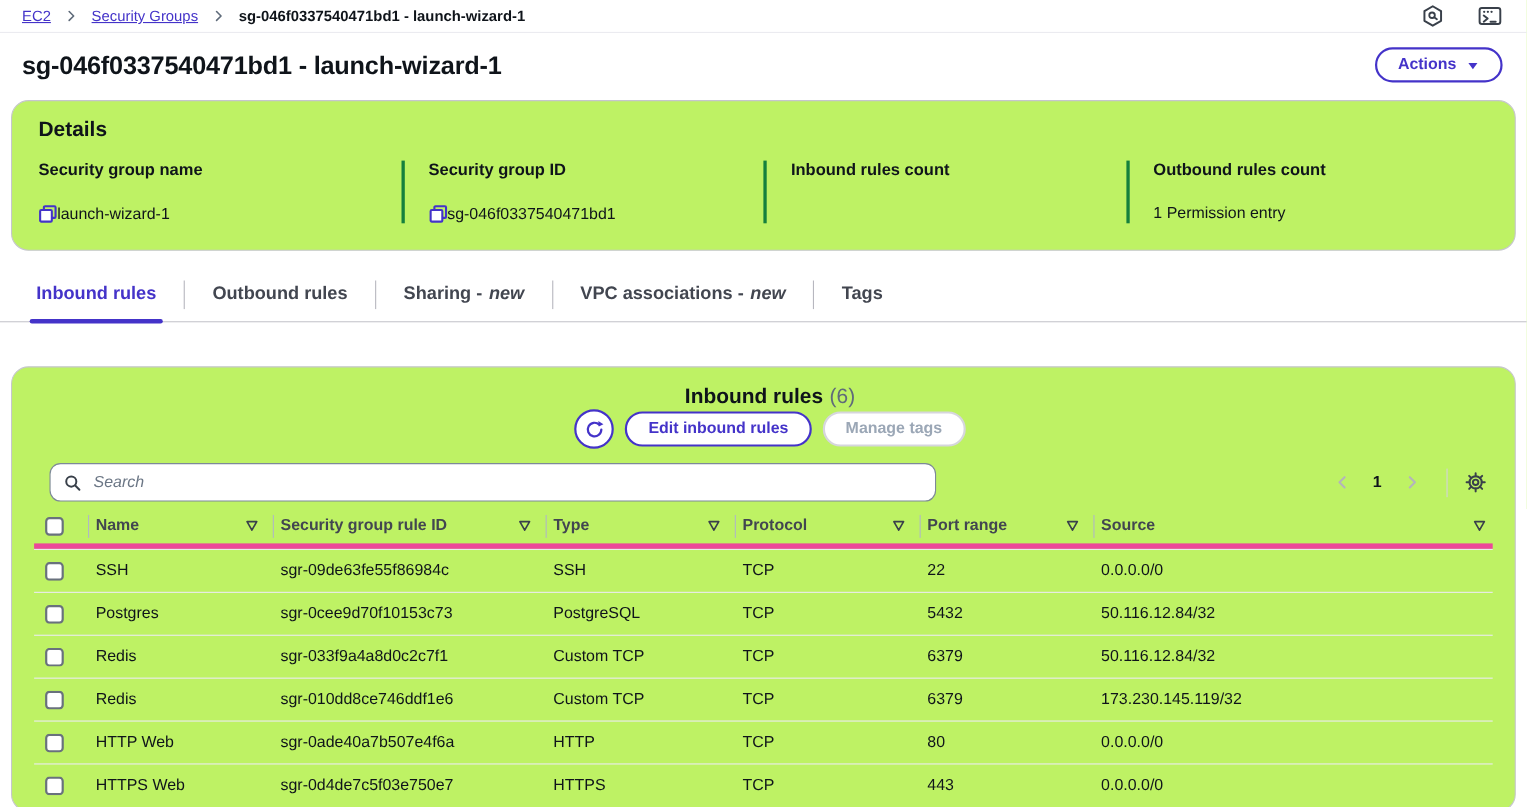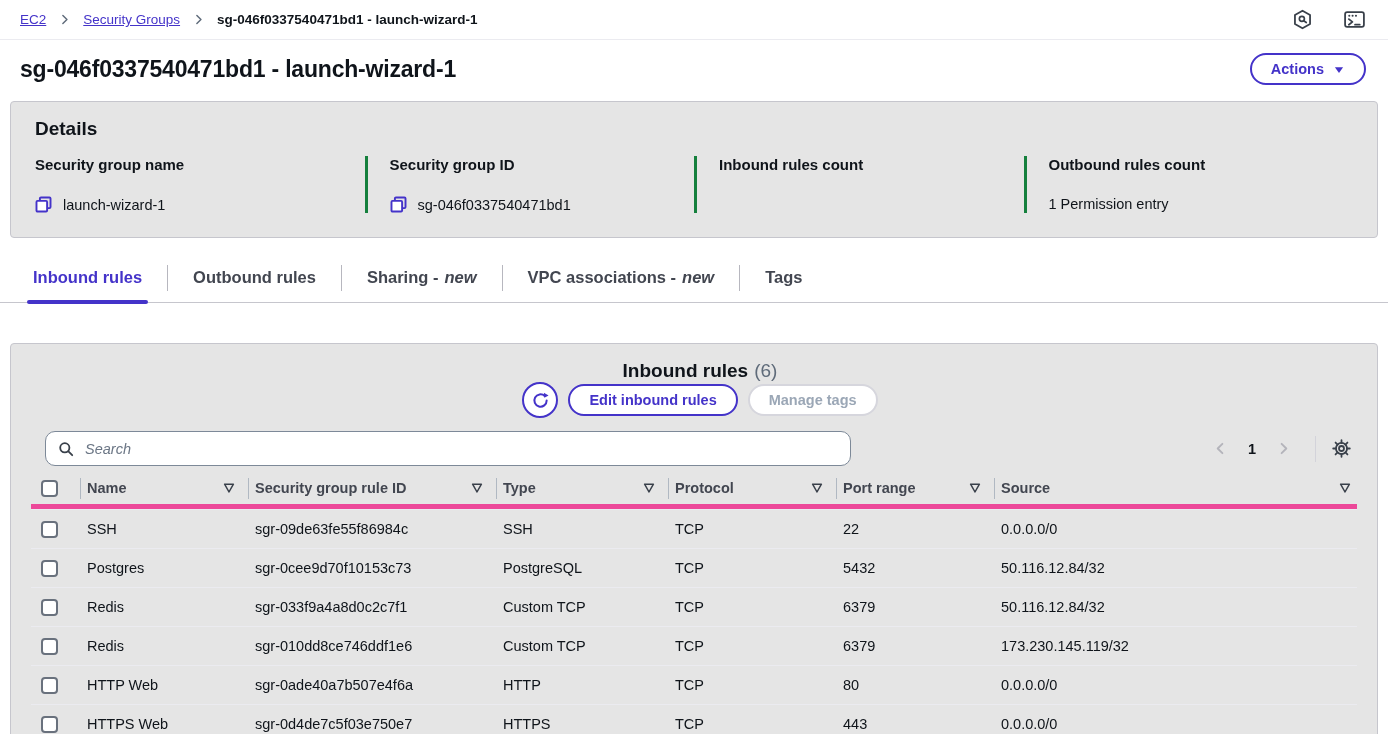--- a/index.html
+++ b/index.html
@@ -4,43 +4,43 @@
 <style>
   :root { --accent:#4433c9; --ink:#0f141a; --ink2:#424650; --gray:#5f6b7a; --border:#c6c6cd; --hair:#ebebf0; }
   * { box-sizing:border-box; }
   html,body { margin:0; padding:0; }
   body {
     width:1388px; height:734px; overflow:hidden; background:#fff;
     font-family:"Liberation Sans", sans-serif; color:var(--ink);
   }
   svg { display:block; }
   
-  .crumbbar { height:40px; display:flex; align-items:center; justify-content:space-between;
+  .crumbbar { height:30px; display:flex; align-items:center; justify-content:space-between;
     padding:0 22px 0 20px; border-bottom:1px solid var(--hair); }
   .crumbs { display:flex; align-items:center; gap:12px; font-size:13.5px; }
   .crumb-link { color:var(--accent); text-decoration:underline; cursor:pointer; }
   .crumb-current { font-weight:bold; color:var(--ink); }
   .crumb-sep svg { stroke:#5f6b7a; }
   .topicons { display:flex; align-items:center; gap:30px; }
   .topicon { cursor:pointer; }
   
   .pagehead { display:flex; align-items:center; justify-content:space-between; padding:13px 22px 16px 20px; }
   .pagehead h1 { margin:0; font-size:23px; letter-spacing:-0.2px; }
   .btn { display:inline-flex; align-items:center; gap:9px; background:#fff; border:2px solid var(--accent);
     color:var(--accent); font-weight:bold; font-size:14.5px; border-radius:20px; padding:6px 19px; cursor:pointer;
     font-family:"Liberation Sans", sans-serif; }
   .btn.disabled { border-color:#d6d6dd; color:#9ba7b6; cursor:default; }
   
-  .card { margin:0 10px; border:1px solid var(--border); border-radius:4px; background:#e5e5e5; }
+  .card { margin:0 10px; border:1px solid var(--border); border-radius:16px; background:#bef264; }
   .details { padding:16px 24px 24px; }
   .details h2 { margin:0 0 16px; font-size:19px; }
   .fields { display:grid; grid-template-columns:repeat(4,1fr); }
   .field + .field { border-left:3px solid #15803d; padding-left:22px; }
   .field-label { font-weight:bold; font-size:15px; margin-bottom:23px; }
-  .field-value { display:flex; align-items:center; gap:11px; font-size:14.5px; }
+  .field-value { display:flex; align-items:center; gap:0; font-size:14.5px; }
   
   .tabs { margin-top:24px; padding:0 30px; display:flex; align-items:center; border-bottom:1px solid var(--border); }
   .tab { position:relative; font-size:16.5px; font-weight:bold; color:var(--ink2); padding:6px 3px 15px; cursor:pointer; white-space:nowrap; }
   .tab .suffix { font-style:italic; margin-left:6px; }
   .tab .suffix:empty { display:none; }
   .tab.active { color:var(--accent); }
   .tab.active::after { content:""; position:absolute; left:-3px; right:-3px; bottom:-2px; height:4px;
     background:var(--accent); border-radius:2px; }
   .tabsep { width:1px; height:26px; background:#b7b7bf; margin:0 22px 8px; align-self:center; }
   

